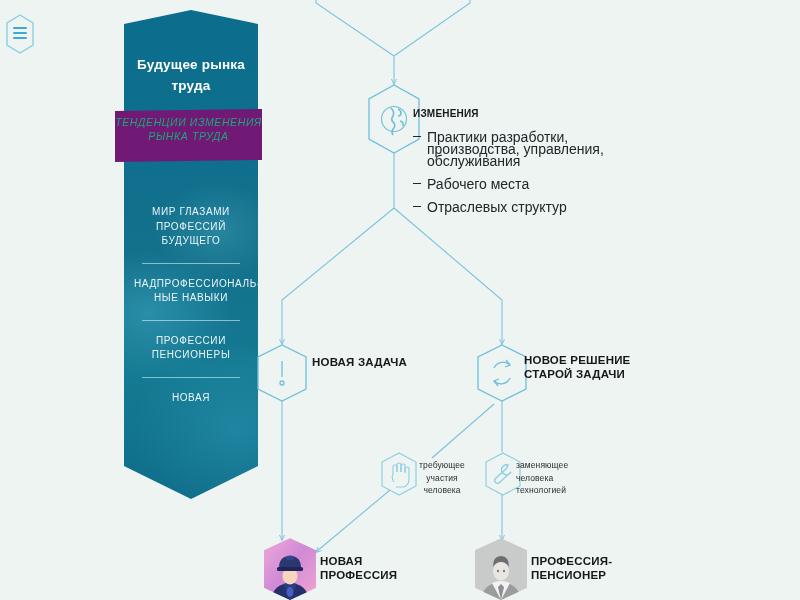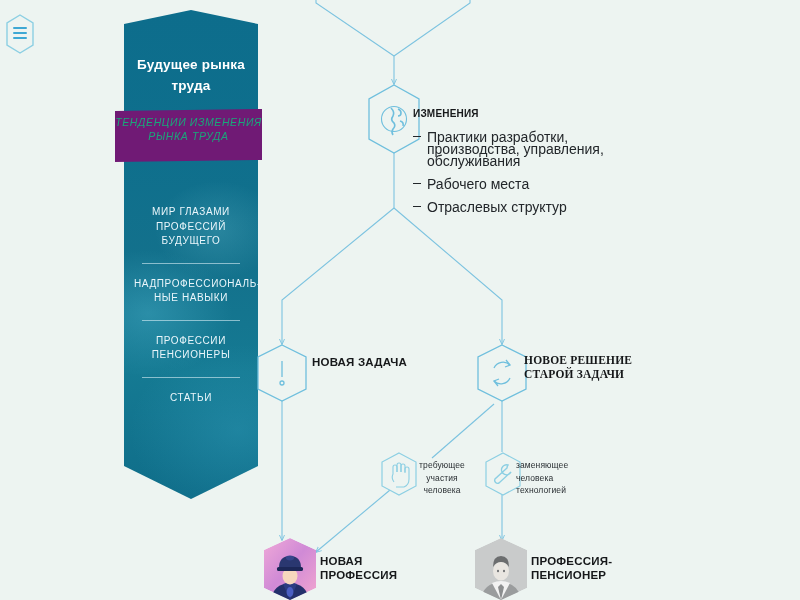--- a/index.html
+++ b/index.html
@@ -118,21 +118,21 @@
         <i></i>
     </span>
   </div>
 
   <div class="ribbon">
     <div class="ribbon-title">Будущее рынка труда</div>
     <nav class="nav">
       <div class="nav-item">МИР ГЛАЗАМИ ПРОФЕССИЙ БУДУЩЕГО</div>
       <div class="nav-item">НАДПРОФЕССИОНАЛЬ-НЫЕ НАВЫКИ</div>
       <div class="nav-item">ПРОФЕССИИ ПЕНСИОНЕРЫ</div>
-      <div class="nav-item">СТАТЬИ</div>
+      <div class="nav-item">НОВАЯ</div>
     </nav>
   </div>
 
   <div class="active-band">
     <div class="lbl">ТЕНДЕНЦИИ ИЗМЕНЕНИЯ РЫНКА ТРУДА</div>
   </div>
 
   <svg class="hex" style="left:367px;top:84px;width:54px;height:70px" viewBox="0 0 54 70" xmlns="http://www.w3.org/2000/svg">
     <polygon points="27,1 52,15 52,55 27,69 2,55 2,15" fill="#edf4f1" stroke="#6fbfdd" stroke-width="1.3"></polygon>
     <g fill="none" stroke="#6fbfdd" stroke-width="1.1">
@@ -162,21 +162,21 @@
 
   <svg class="hex" style="left:476px;top:344px;width:52px;height:58px" viewBox="0 0 52 58" xmlns="http://www.w3.org/2000/svg">
     <polygon points="26,1 50,13 50,45 26,57 2,45 2,13" fill="#edf4f1" stroke="#6fbfdd" stroke-width="1.3"></polygon>
     <g fill="none" stroke="#6fbfdd" stroke-width="1.3">
       <path d="M18,24 a10,10 0 0 1 16,-3"></path>
       <path d="M30,16 l4,5 l-5,2"></path>
       <path d="M34,34 a10,10 0 0 1 -16,3"></path>
       <path d="M22,42 l-4,-5 l5,-2"></path>
     </g>
   </svg>
-  <div class="node-label mid-label" style="left:524px;top:353px;width:120px;font-family:Liberation Serif, serif;">
+  <div class="node-label mid-label" style="left:524px;top:353px;width:120px;">
     <span>НОВОЕ РЕШЕНИЕ СТАРОЙ ЗАДАЧИ</span>
   </div>
 
   <svg class="hex" style="left:380px;top:452px;width:38px;height:44px" viewBox="0 0 38 44" xmlns="http://www.w3.org/2000/svg">
     <polygon points="19,1 36,10 36,34 19,43 2,34 2,10" fill="#edf4f1" stroke="#8ccfe3" stroke-width="1.2"></polygon>
     <g fill="none" stroke="#8ccfe3" stroke-width="1.1">
       <path d="M14,30 q-3,-4 -1,-8 l0,-7 q0,-2 2,-2 q2,0 2,2 l0,5"></path>
       <path d="M17,20 l0,-7 q0,-2 2,-2 q2,0 2,2 l0,7"></path>
       <path d="M21,20 l0,-6 q0,-2 2,-2 q2,0 2,2 l0,6"></path>
       <path d="M25,21 l0,-4 q0,-2 2,-2 q2,0 2,2 l0,10 q0,6 -5,8 l-8,0"></path>

